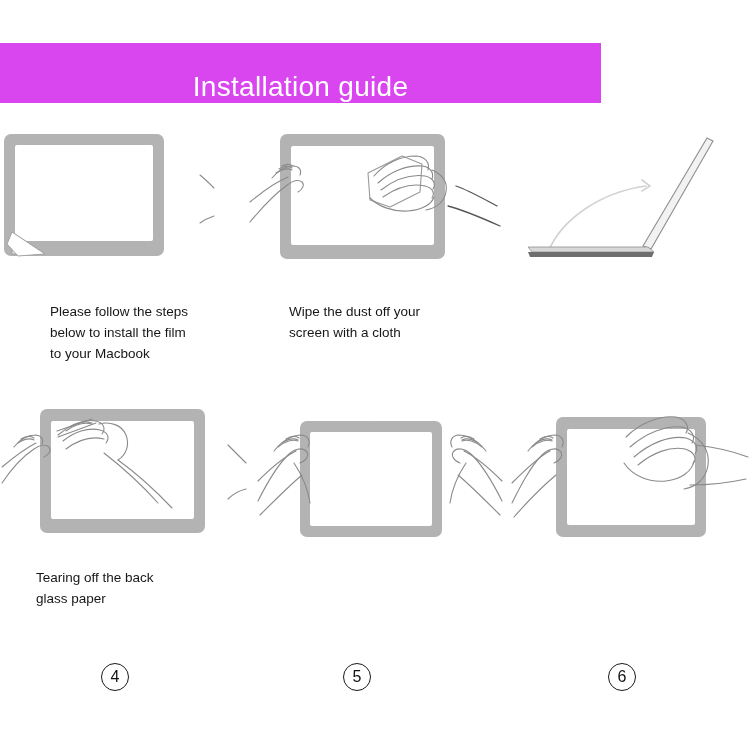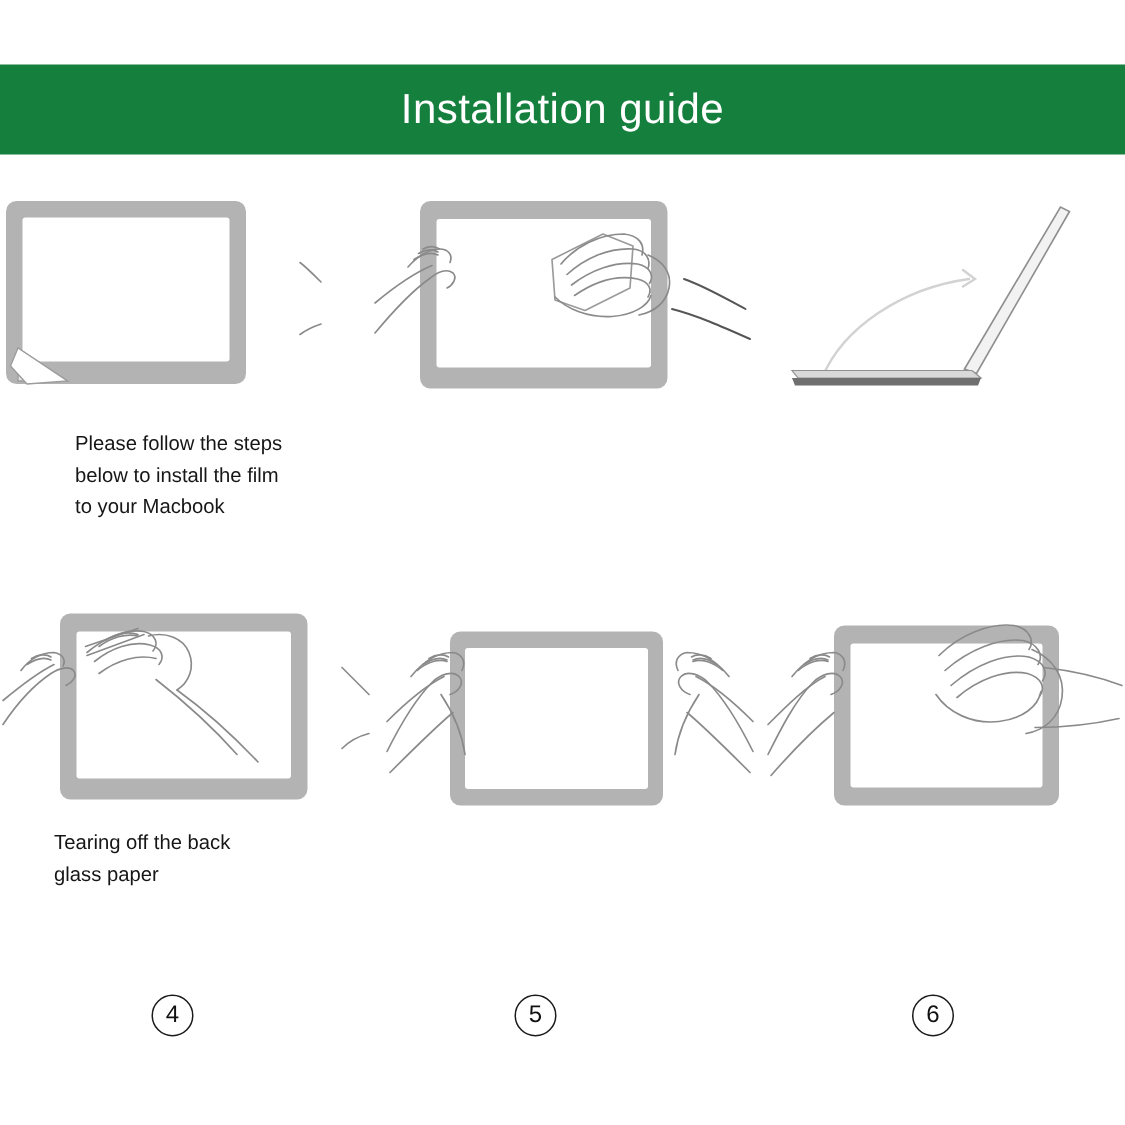--- a/index.html
+++ b/index.html
@@ -18,25 +18,25 @@
     width: 750px;
     height: 750px;
     background: #ffffff;
   }
 
   
   .header-band {
     position: absolute;
     left: 0;
     top: 43px;
-    width: 750px;
+    width: 601px;
     height: 60px;
-    background: #15803d;
+    background: #d946ef;
     display: flex;
-    align-items: center;
+    align-items: flex-end;
     justify-content: center;
   }
   .header-title {
     color: #ffffff;
     font-size: 28px;
     font-weight: normal;
     letter-spacing: 0.3px;
     font-family: "Liberation Sans", sans-serif;
   }
 
@@ -64,20 +64,21 @@
     left: 0;
     top: 0;
     overflow: visible;
   }
   .step-caption {
     font-size: 13.5px;
     line-height: 21px;
     color: #161616;
     font-family: "Liberation Sans", sans-serif;
     white-space: pre-line;
+    margin-top: 16px;
   }
   .num-badge {
     position: absolute;
     width: 28px;
     height: 28px;
     border: 1.4px solid #1a1a1a;
     border-radius: 50%;
     display: flex;
     align-items: center;
     justify-content: center;
@@ -174,20 +175,22 @@
           <path class="handline" d="M128 53 C 140 42, 156 35, 172 36 C 181 37, 184 43, 182 49"></path>
           <path class="handline" d="M131 60 C 144 50, 160 44, 175 46 C 184 48, 186 54, 183 59"></path>
           <path class="handline" d="M133 67 C 146 58, 161 53, 175 56 C 183 58, 185 63, 182 68"></path>
           <path class="handline" d="M120 68 C 128 76, 142 82, 158 81 C 172 80, 182 74, 184 67"></path>
           <path class="handline" d="M182 40 C 192 44, 198 52, 196 62 C 194 72, 186 78, 176 80"></path>
 
           <path class="arrowline" d="M247 76 C 232 68, 218 60, 206 56"></path>
           <path class="arrowline" d="M250 96 C 232 88, 214 80, 198 76"></path>
         </svg>
       </div>
+      <div class="step-caption">Wipe the dust off your
+screen with a cloth</div>
       <div class="num-badge">2</div>
     </div>
 
     <div class="step-cell cell-3 row-1">
       <div class="art-box">
         <svg width="240" height="150" viewBox="0 0 240 150">
 
           <path class="arc" d="M38 122 C 52 88, 92 62, 136 56"></path>
           <path class="arc" d="M132 50 L140 56 L132 61"></path>
 

